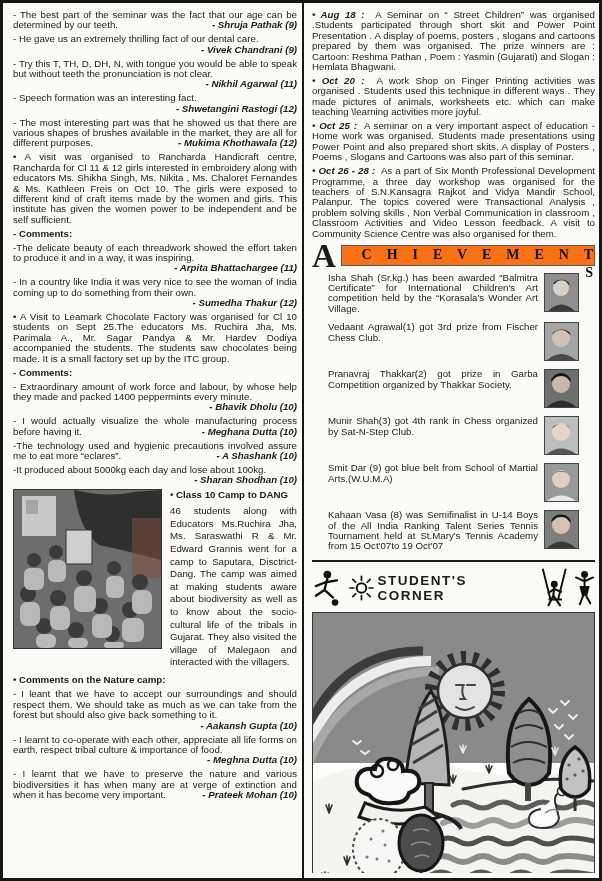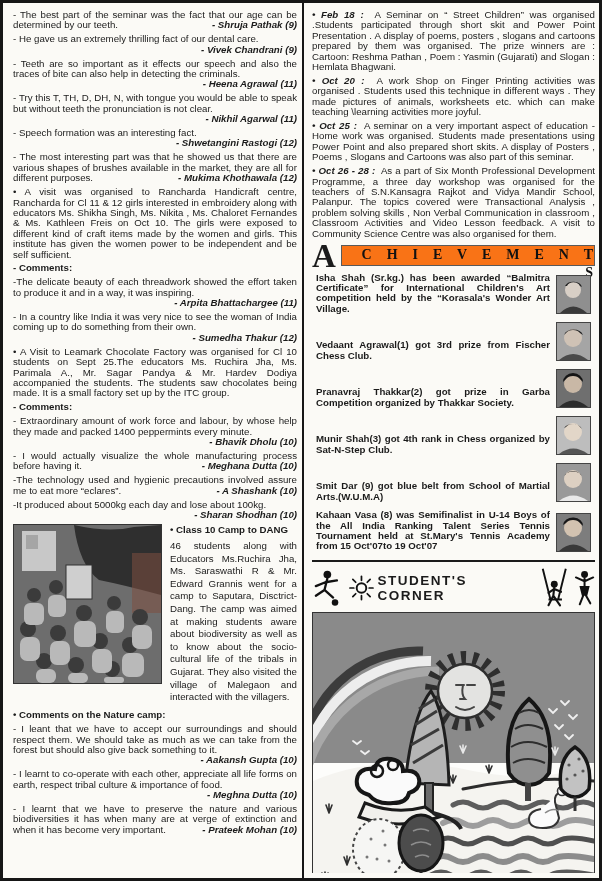--- a/index.html
+++ b/index.html
@@ -30,21 +30,21 @@
     color:#111;padding-left:9px;letter-spacing:1px;text-align:right;
   }
   .bar.wide{word-spacing:9.5px;padding-left:12px;}
   
   .camp-row{display:flex;margin:2px 0 3px;}
   .camp-photo{width:147px;height:158px;border:1px solid #333;flex:none;background:#6d6d6d;}
   .camp-photo svg{display:block;}
   .camp-text{margin-left:8px;flex:1;}
   .camp-text p{line-height:12.6px;}
   
-  .ach-row{display:flex;align-items:flex-end;margin:0 4px 8px;font-weight:bold;}
+  .ach-row{display:flex;align-items:flex-start;margin:0 16px 8px;}
   .ach-row p{flex:1;margin:0;padding-right:6px;}
   .portrait{width:33px;height:37px;flex:none;border:1px solid #444;background:#9a9a9a;}
   .portrait svg{display:block;}
   
   .corner-head{display:flex;align-items:center;justify-content:flex-start;gap:4px;margin:3px 0 2px;height:44px;}
   .corner-title{font-weight:700;font-size:13.5px;letter-spacing:1.5px;}
   .drawing-wrap{position:relative;border:1px solid #333;height:276px;background:#fff;}
   .drawing-wrap svg{display:block;}
   .artist{
     position:absolute;right:6px;bottom:2px;font-weight:700;font-style:italic;font-size:11px;
@@ -55,21 +55,20 @@
 </head>
 <body>
 
 <div class="page">
   <div class="divider"></div>
 
   <div class="col col-left">
 
     <p class="clearfix"><span>- The best part of the seminar was the fact that our age can be determined by our teeth.</span><span class="author">- Shruja Pathak (9)</span></p>
     <p class="clearfix"><span>- He gave us an extremely thrilling fact of our dental care.</span><span class="author">- Vivek Chandrani (9)</span></p>
-    <p class="clearfix"><span>- Teeth are so important as it effects our speech and also the traces of bite can also help in detecting the criminals.</span><span class="author">- Heena Agrawal (11)</span></p>
     <p class="clearfix"><span>- Try this T, TH, D, DH, N, with tongue you would be able to speak but without teeth the pronunciation is not clear.</span><span class="author">- Nikhil Agarwal (11)</span></p>
     <p class="clearfix"><span>- Speech formation was an interesting fact.</span><span class="author">- Shwetangini Rastogi (12)</span></p>
     <p class="clearfix"><span>- The most interesting part was that he showed us that there are various shapes of brushes available in the market, they are all for different purposes.</span><span class="author">- Mukima Khothawala (12)</span></p>
 
     <p>• A visit was organised to Rancharda Handicraft centre, Rancharda for Cl 11 &amp; 12 girls interested in embroidery along with educators Ms. Shikha Singh, Ms. Nikita , Ms. Chaloret Fernandes &amp; Ms. Kathleen Freis on Oct 10. The girls were exposed to different kind of craft items made by the women and girls. This institute has given the women power to be independent and be self sufficient.</p>
     <p class="heading-line">- Comments:</p>
     <p class="clearfix"><span>-The delicate beauty of each threadwork showed the effort taken to produce it and in a way, it was inspiring.</span><span class="author">- Arpita Bhattachargee (11)</span></p>
     <p class="clearfix"><span>- In a country like India it was very nice to see the woman of India coming up to do something from their own.</span><span class="author">- Sumedha Thakur (12)</span></p>
 
     <p>• A Visit to Leamark Chocolate Factory was organised for Cl 10 students on Sept 25.The educators Ms. Ruchira Jha, Ms. Parimala A., Mr. Sagar Pandya &amp; Mr. Hardev Dodiya accompanied the students. The students saw chocolates being made. It is a small factory set up by the ITC group.</p>
@@ -126,21 +125,21 @@
 
     <p class="heading-line">• Comments on the Nature camp:</p>
     <p class="clearfix"><span>- I leant that we have to accept our surroundings and should respect them. We should take as much as we can take from the forest but should also give back something to it.</span><span class="author">- Aakansh Gupta (10)</span></p>
     <p class="clearfix"><span>- I learnt to co-operate with each other, appreciate all life forms on earth, respect tribal culture &amp; importance of food.</span><span class="author">- Meghna Dutta (10)</span></p>
     <p class="clearfix"><span>- I learnt that we have to preserve the nature and various biodiversities it has when many are at verge of extinction and when it has become very important.</span><span class="author">- Prateek Mohan (10)</span></p>
 
   </div>
 
   <div class="col col-right">
 
-    <p><span class="lbl">• Feb 18 :</span>&nbsp; <span>A Seminar on “ Street Children” was organised .Students participated through short skit  and Power Point Presentation . A display of poems, posters , slogans  and cartoons prepared by them was organised. The prize winners are :  Cartoon: Reshma Pathan , Poem :  Yasmin (Gujarati) and  Slogan : Hemlata Bhagwani.</span></p>
+    <p><span class="lbl">• Aug 18 :</span>&nbsp; <span>A Seminar on “ Street Children” was organised .Students participated through short skit  and Power Point Presentation . A display of poems, posters , slogans  and cartoons prepared by them was organised. The prize winners are :  Cartoon: Reshma Pathan , Poem :  Yasmin (Gujarati) and  Slogan : Hemlata Bhagwani.</span></p>
     <p><span class="lbl">• Oct 20 :</span>&nbsp; <span>A work Shop on Finger Printing activities was organised . Students used this technique in different ways . They made pictures of animals, worksheets etc. which can make   teaching \learning activities more joyful.</span></p>
     <p><span class="lbl">• Oct 25 :</span>&nbsp; <span>A seminar on a very important aspect of education  - Home work was organised.  Students made presentations using Power Point and also prepared short skits. A display of Posters , Poems , Slogans and Cartoons was also part of this seminar.</span></p>
     <p><span class="lbl">• Oct 26 - 28 :</span>&nbsp; <span>As a part of Six  Month Professional Development Programme, a three day workshop was organised for the teachers of S.N.Kansagra Rajkot  and Vidya  Mandir School, Palanpur.  The topics covered were Transactional Analysis , problem  solving skills , Non  Verbal Communication in classroom ,  Classroom Activities and  Video Lesson feedback. A visit to Community Science Centre  was also organised for them.</span></p>
 
     <div class="banner">
       <span class="dropcap">A</span>
       <span class="bar wide">C H I E V E M E N T S</span>
     </div>
 
     <div class="ach-row">

